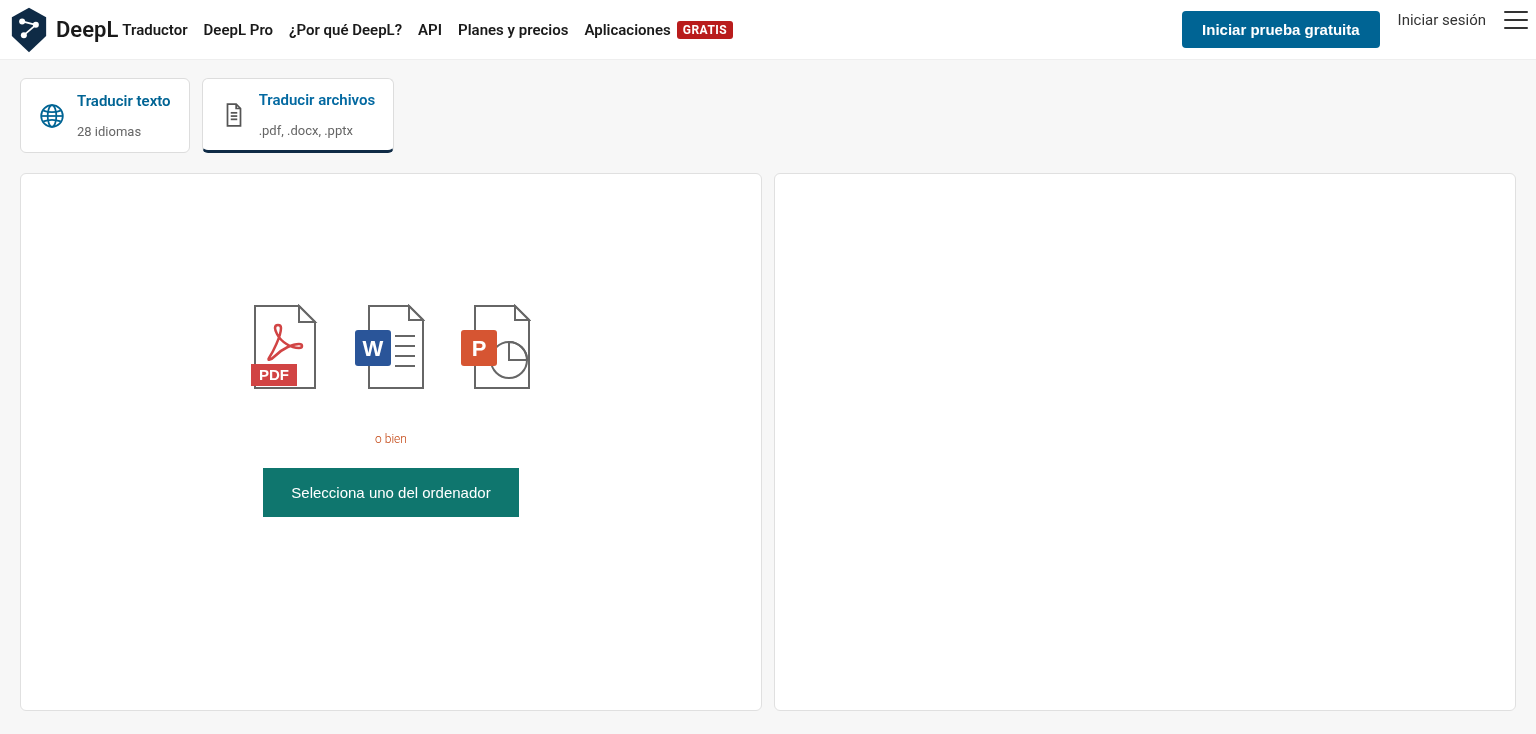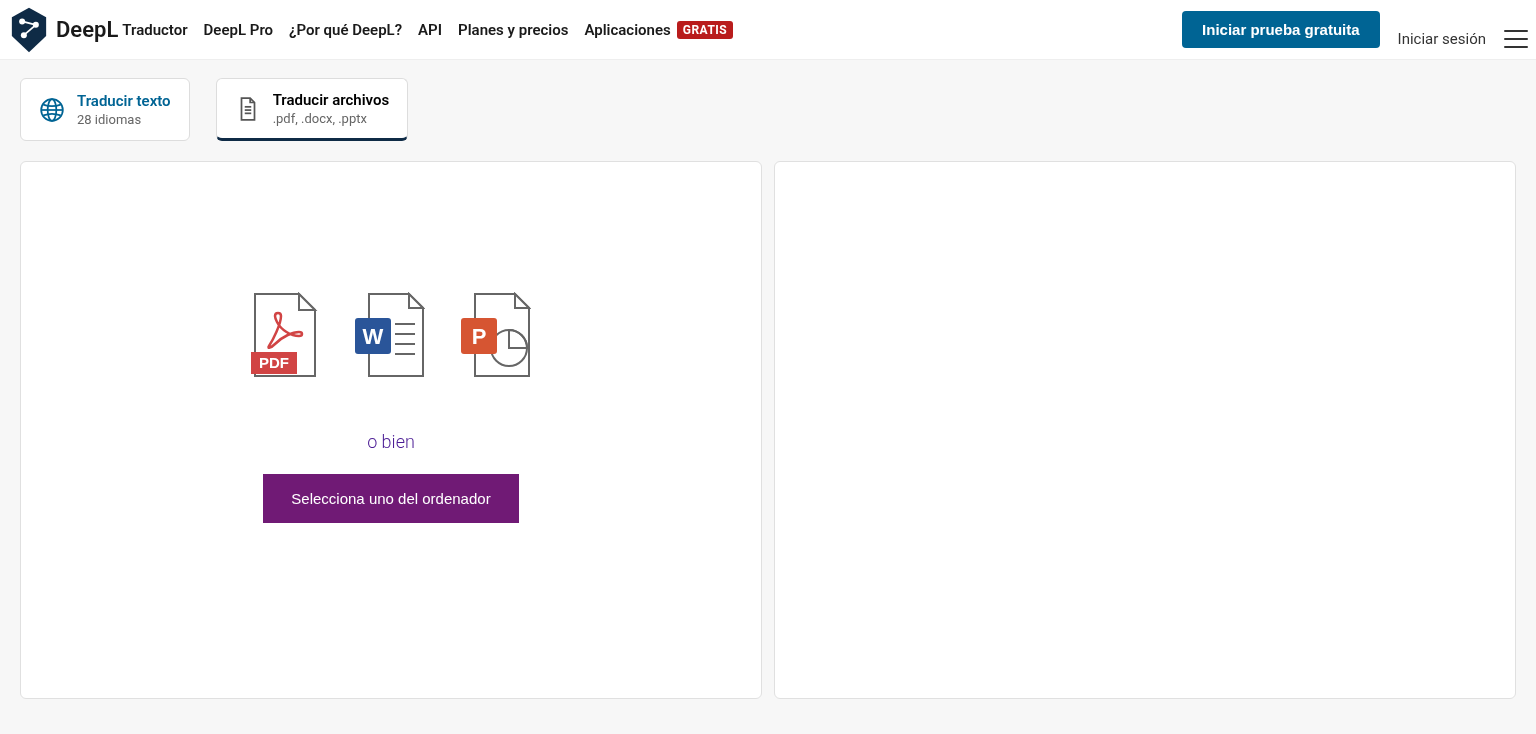--- a/index.html
+++ b/index.html
@@ -7,42 +7,42 @@
     
     .header { background: #fff; height: 60px; display: flex; align-items: center; padding: 0 8px; border-bottom: 1px solid #eee; }
     .logo-area { display: flex; align-items: center; gap: 6px; }
     .logo-hex { width: 42px; height: 48px; display: flex; align-items: center; justify-content: center; }
     .brand { font-size: 22px; font-weight: 600; color: #1a1a1a; }
     
     .nav { display: flex; align-items: center; gap: 16px; margin-left: 4px; }
     .nav-item { font-size: 15px; font-weight: 600; color: #1a1a1a; cursor: pointer; display: flex; align-items: center; gap: 6px; }
     .badge { background: #b91c1c; color: #fff; font-size: 12px; font-weight: 700; padding: 2px 6px; border-radius: 3px; letter-spacing: 0.5px; }
     
-    .header-right { margin-left: auto; display: flex; align-items: flex-end; gap: 18px; }
+    .header-right { margin-left: auto; display: flex; align-items: flex-start; gap: 18px; }
     .primary-btn { background: #006494; color: #fff; border: none; padding: 10px 20px; font-size: 15px; font-weight: 600; border-radius: 4px; cursor: pointer; }
     .login-link { font-size: 15px; color: #333; cursor: pointer; }
     .hamburger { width: 24px; height: 18px; display: flex; flex-direction: column; justify-content: space-between; cursor: pointer; }
     .hamburger span { height: 2px; background: #333; border-radius: 1px; }
     
-    .tabs { display: flex; gap: 26px; padding: 18px 20px 0; }
+    .tabs { display: flex; gap: 12px; padding: 18px 20px 0; }
     .tab { background: #fff; border: 1px solid #ddd; border-radius: 6px; padding: 12px 18px; display: flex; align-items: center; gap: 12px; cursor: pointer; min-width: 160px; }
     .tab.active { border-bottom: 3px solid #0f2b46; }
     .tab-icon { width: 26px; height: 26px; flex-shrink: 0; }
-    .tab-title { font-size: 15px; font-weight: 600; color: #000000; }
+    .tab-title { font-size: 15px; font-weight: 600; color: #0369a1; }
     .tab.inactive .tab-title { color: #006494; }
-    .tab-sub { font-size: 13px; color: #666; margin-top: 2px; }
+    .tab-sub { font-size: 13px; color: #666; margin-top: 14px; }
     
     .panels { display: flex; gap: 12px; padding: 20px; }
     .panel { flex: 1; background: #fff; border: 1px solid #e0e0e0; border-radius: 6px; min-height: 538px; position: relative; }
     
     .drop-zone { padding-top: 130px; display: flex; flex-direction: column; align-items: center; }
     .file-icons { display: flex; gap: 36px; align-items: flex-end; margin-bottom: 40px; }
     .drop-text { font-size: 20px; color: #6b6b6b; text-align: center; line-height: 1.5; max-width: 420px; font-weight: 300; }
-    .or-text { font-size: 18px; color: #4c1d95; margin-top: 13px; font-weight: 300; }
-    .select-btn { margin-top: 22px; background: #701a75; color: #fff; border: none; padding: 16px 28px; font-size: 15px; font-weight: 500; cursor: pointer; }
+    .or-text { font-size: 12px; color: #c2410c; margin-top: 2px; font-weight: 300; }
+    .select-btn { margin-top: 22px; background: #0f766e; color: #fff; border: none; padding: 16px 28px; font-size: 15px; font-weight: 500; cursor: pointer; }
   </style>
 </head>
 <body>
 
 <div class="header">
   <div class="logo-area">
     <div class="logo-hex">
       <svg viewBox="0 0 48 56" width="42" height="48">
         <path d="M24 2 L44 13 L44 35 L24 54 L4 35 L4 13 Z" fill="#0f2b46"></path>
         <circle cx="16" cy="18" r="3.5" fill="#fff"></circle>

